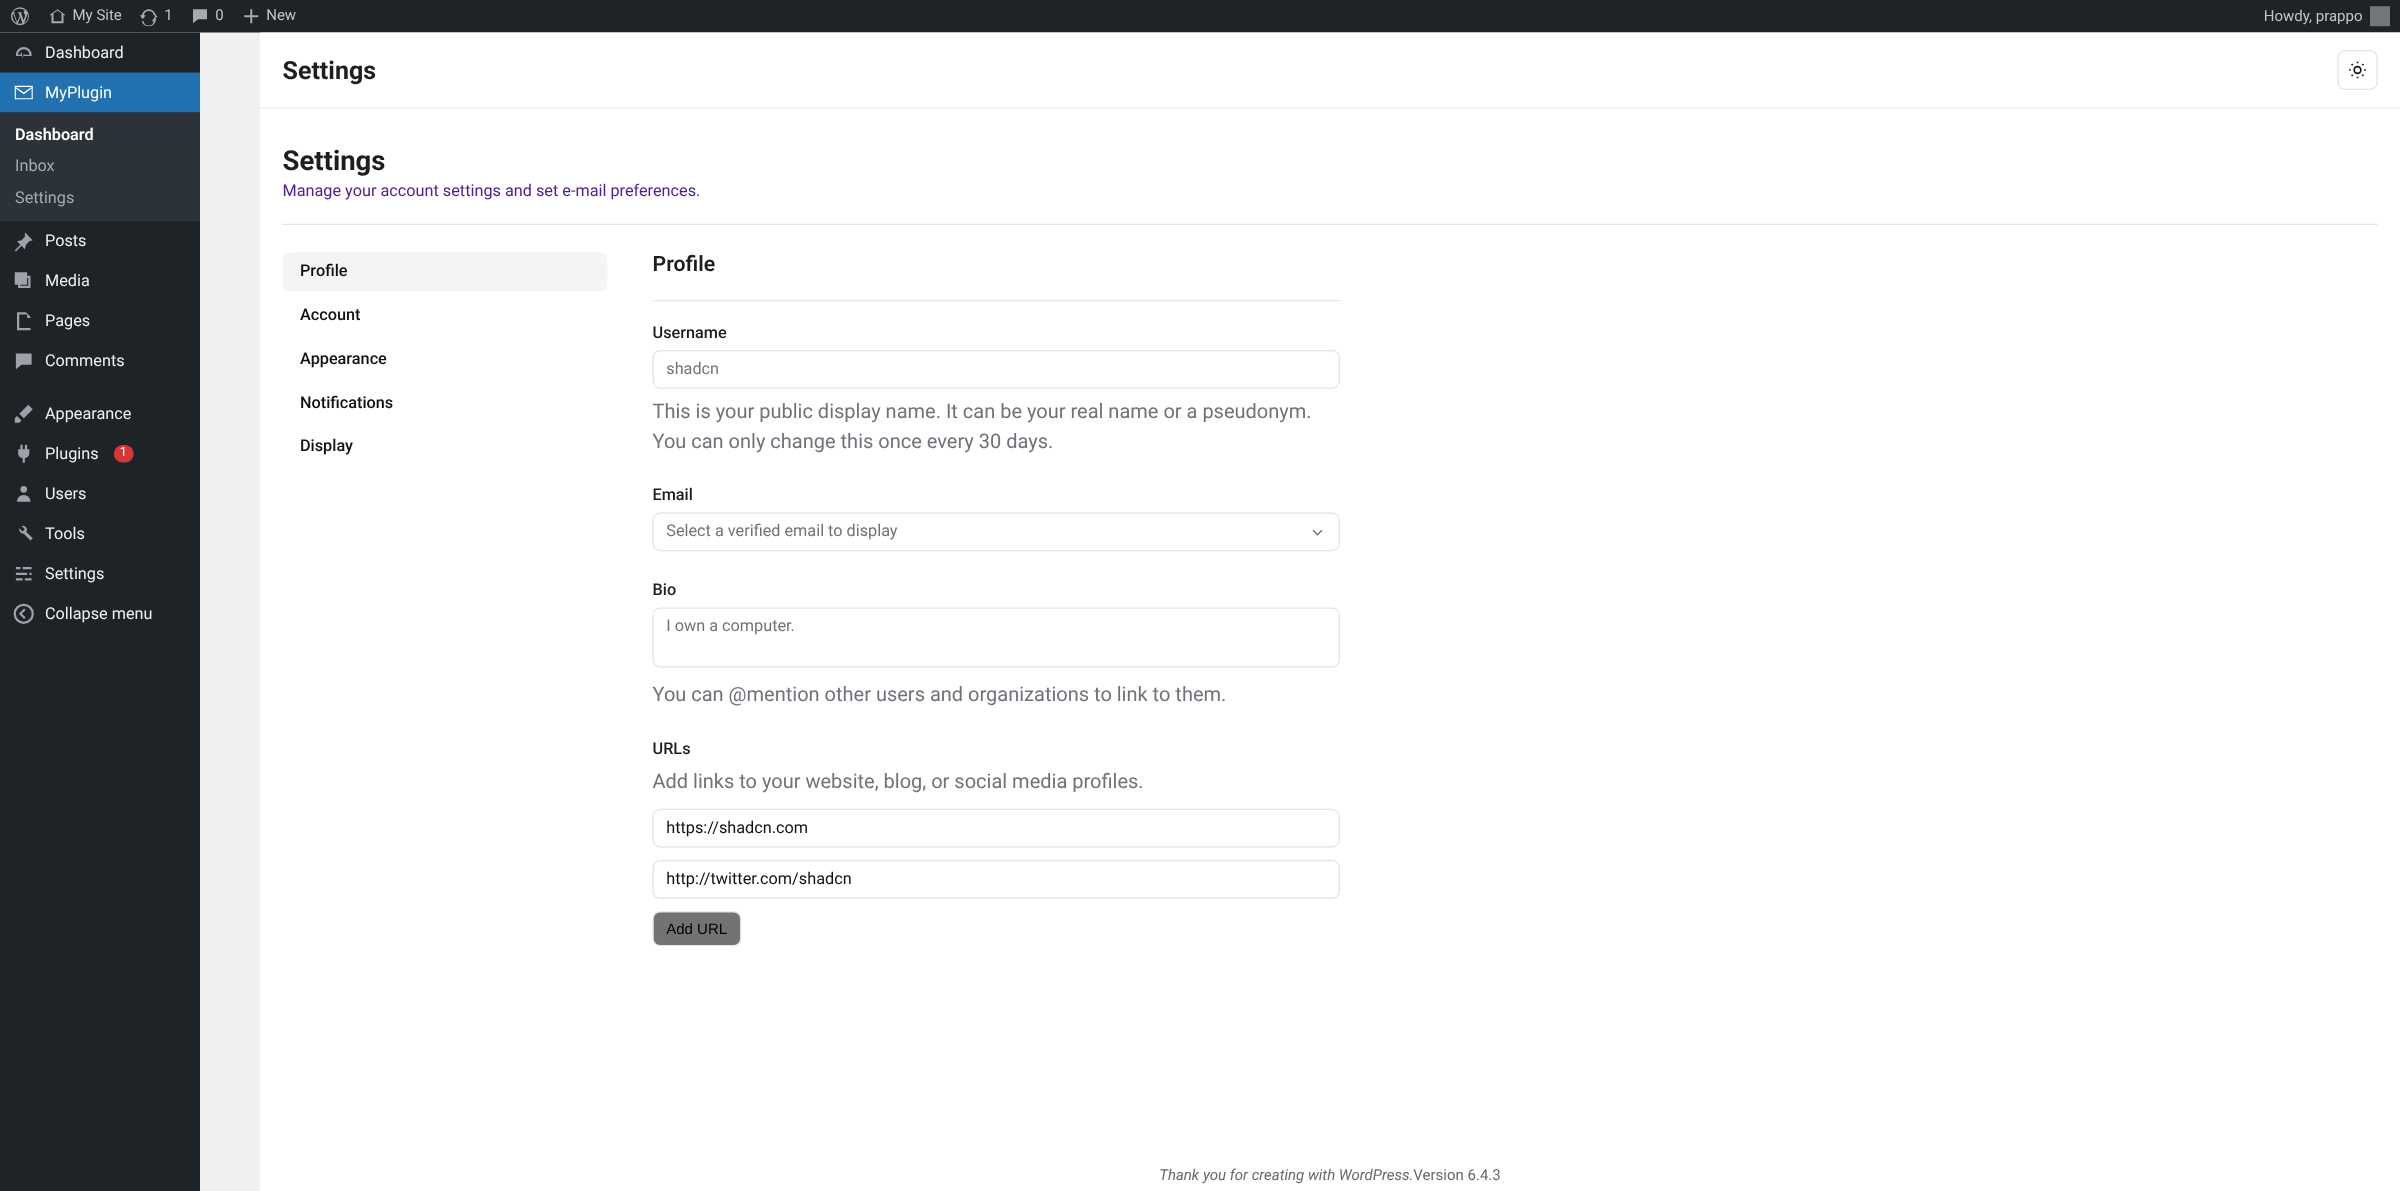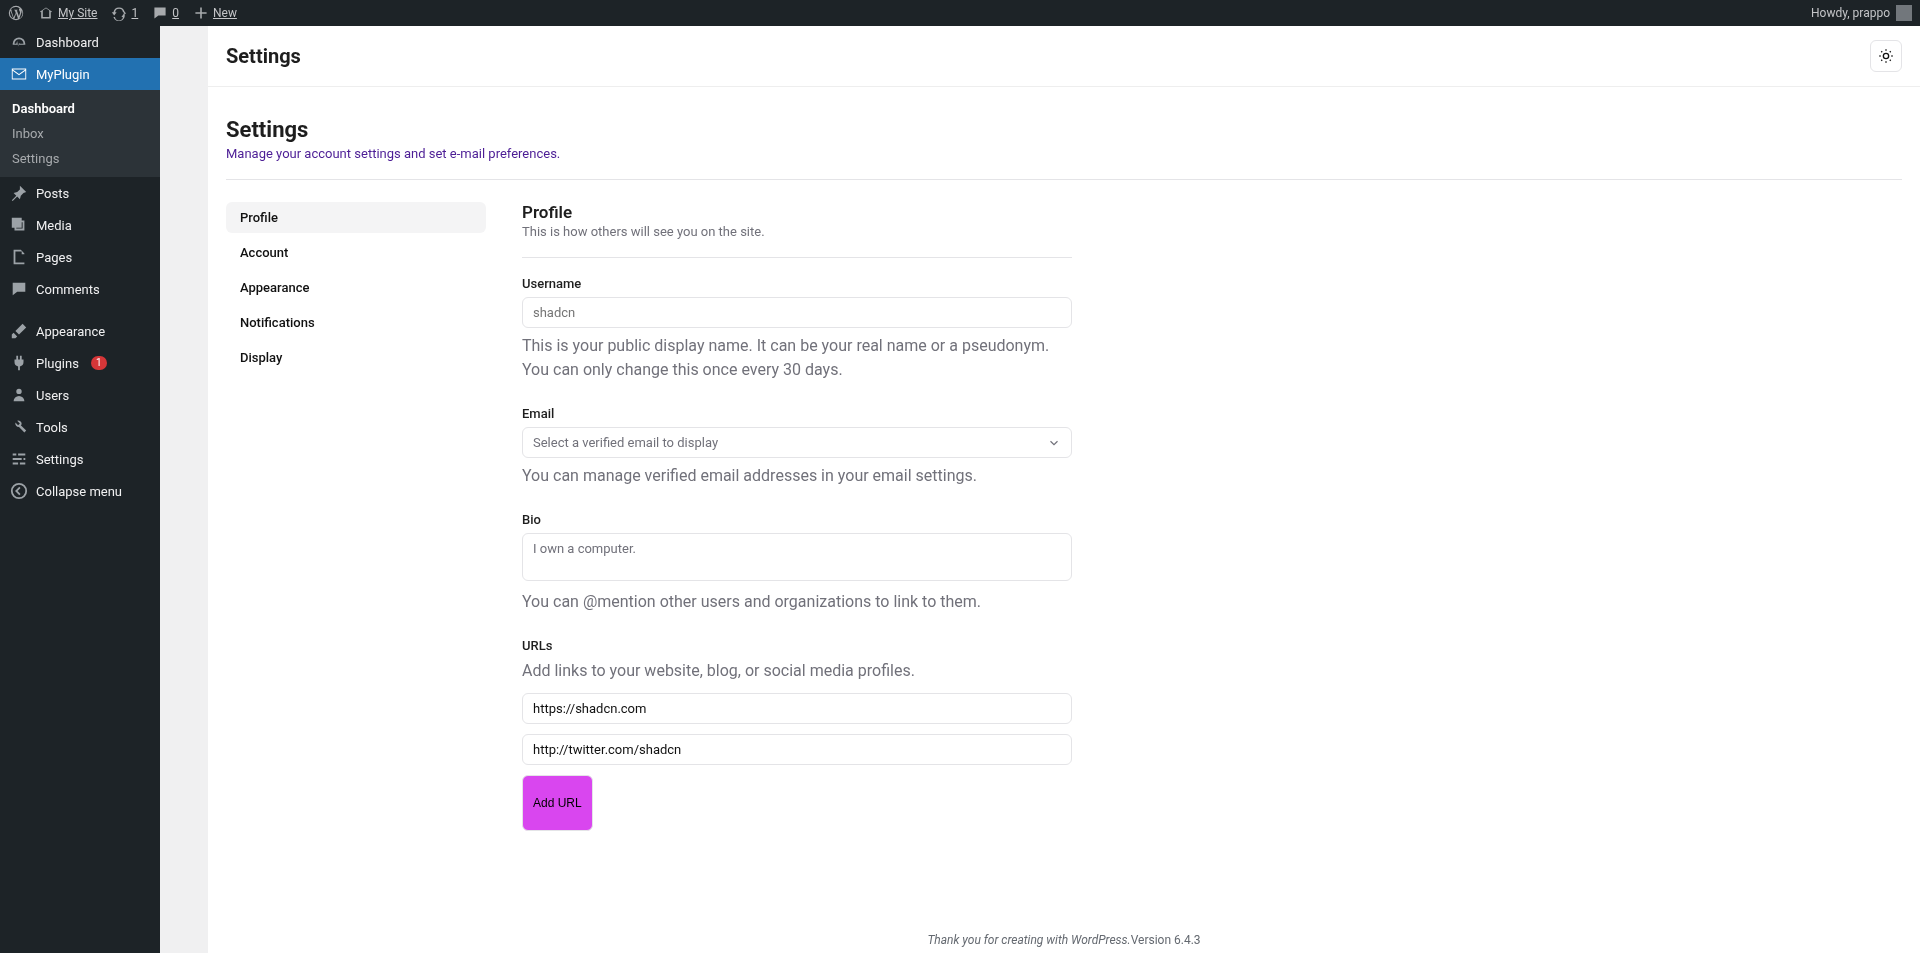--- a/index.html
+++ b/index.html
@@ -1,20 +1,20 @@
 <!DOCTYPE html>
 <html><head>
 <meta charset="utf-8">
 <style>
 * { margin:0; padding:0; box-sizing:border-box; }
 html, body { width:1920px; height:953px; overflow:hidden; font-family:-apple-system,BlinkMacSystemFont,"Segoe UI",Roboto,Helvetica,Arial,sans-serif; font-size:13px; color:#1e1e1e; background:#f0f0f1; }
 
 .adminbar { position:relative; width:100%; height:26px; background:#1d2327; color:#c3c4c7; display:flex; align-items:center; padding:0 8px; font-size:12px; }
 .adminbar .left { display:flex; align-items:center; gap:14px; }
-.adminbar .item { display:flex; align-items:center; gap:4px; cursor:pointer;text-decoration:underline; }
+.adminbar .item { display:flex; gap:4px; cursor:pointer; }
 .adminbar .item svg { width:16px; height:16px; fill:#a7aaad; }
 .adminbar .right { margin-left:auto; display:flex; align-items:center; gap:6px; }
 .avatar-sq { width:16px; height:16px; background:#72777c; }
 
 .wrap { display:flex; width:100%; height:calc(100% - 26px);gap:48px; }
 .sidebar { width:160px; background:#1d2327; color:#f0f0f1; font-size:13px; position:relative; }
 .sidebar .menuitem { display:flex; align-items:center; gap:8px; padding:7px 10px; color:#f0f0f1; cursor:pointer; }
 .sidebar .menuitem svg { width:18px; height:18px; fill:#9ca2a7; flex:0 0 18px; }
 .sidebar .menuitem.active { background:#2271b1; color:#fff; }
 .sidebar .menuitem.active svg { fill:#fff; }
@@ -40,21 +40,21 @@
 .panel h3 { font-size:17px; font-weight:600; margin-bottom:2px; }
 .panel .subtitle { font-size:13px; color:#71717a; }
 .panel hr { border:none; border-top:1px solid #e4e4e7; margin:18px 0; }
 .field { margin-bottom:24px; }
 .field label { display:block; font-size:13px; font-weight:500; margin-bottom:6px; }
 .field .desc { font-size:16px; color:#71717a; margin-top:6px; line-height:1.5; }
 .field input, .field .select, .field textarea { width:100%; border:1px solid #e4e4e7; border-radius:6px; padding:7px 10px; font-size:13px; font-family:inherit; color:#71717a; background:#fff; }
 .field textarea { resize:none; height:48px; }
 .select { display:flex; align-items:center; justify-content:space-between; cursor:pointer; }
 .select svg { width:14px; height:14px; stroke:#71717a; fill:none; stroke-width:2; }
-.addurl { border:1px solid #e4e4e7; border-radius:6px; padding:20px 10px; font-size:12px; background:#d946ef; cursor:pointer; }
+.addurl { border:1px solid #e4e4e7; border-radius:6px; padding:6px 10px; font-size:12px; background:#737373; cursor:pointer; }
 .urls input { margin-bottom:10px; }
 .footer { position:absolute; bottom:0; left:0; right:0; padding:6px 18px; display:flex; justify-content:center; font-size:12px; color:#646970; font-style:italic; background:#fff; }
 .footer .version { font-style:normal; }
 
 .content::-webkit-scrollbar { width:17px; }
 .content::-webkit-scrollbar-track { background:#f1f1f1; }
 .content::-webkit-scrollbar-thumb { background:#c1c1c1; }
 </style>
 </head>
 <body>
@@ -203,38 +203,36 @@
         <div class="tabs">
           <div class="tab active">Profile</div>
           <div class="tab">Account</div>
           <div class="tab">Appearance</div>
           <div class="tab">Notifications</div>
           <div class="tab">Display</div>
         </div>
 
         <div class="panel">
           <h3>Profile</h3>
-          <div class="subtitle">This is how others will see you on the site.</div>
           <hr>
 
           <div class="field">
             <label>Username</label>
             <input type="text" placeholder="shadcn" style="">
             <div class="desc">This is your public display name. It can be your real name or a pseudonym. You can only change this once every 30 days.</div>
           </div>
 
           <div class="field">
             <label>Email</label>
             <div class="select">
               <span>Select a verified email to display</span>
               <svg viewBox="0 0 24 24">
                   <path d="M6 9l6 6 6-6"></path>
                 </svg>
             </div>
-            <div class="desc">You can manage verified email addresses in your email settings.</div>
           </div>
 
           <div class="field">
             <label>Bio</label>
             <textarea id="bio-ta" style="">I own a computer.</textarea>
             <div class="desc">You can @mention other users and organizations to link to them.</div>
           </div>
 
           <div class="field urls">
             <label>URLs</label>

